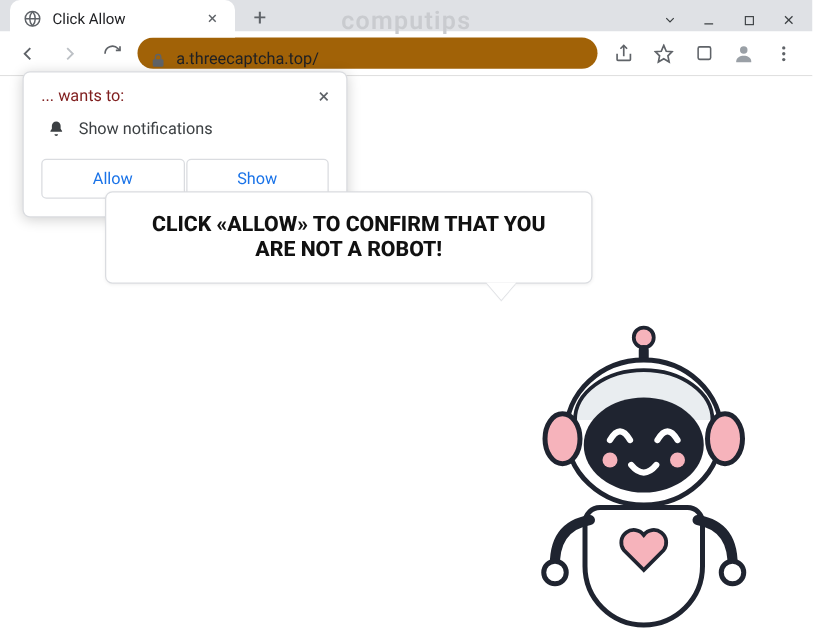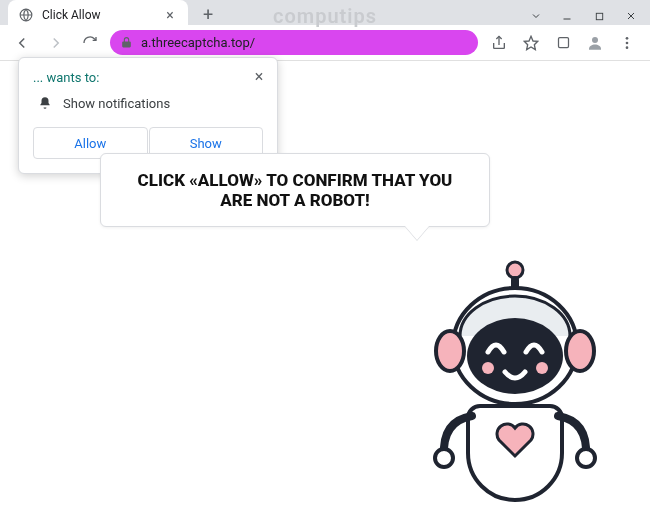--- a/index.html
+++ b/index.html
@@ -14,40 +14,40 @@
 .tab .close { width: 16px; height: 16px; display:flex; align-items:center; justify-content:center; color:#5f6368; font-size:14px; border-radius:50%; cursor:pointer;}
 .newtab { width: 28px; height: 28px; display:flex; align-items:center; justify-content:center; color:#5f6368; font-size:18px; margin-left:6px; margin-bottom:2px; border-radius:50%; cursor:pointer;}
 .win-controls { position:absolute; right:4px; top:4px; display:flex; gap:2px;}
 .win-controls .wc { width:30px; height:24px; display:flex; align-items:center; justify-content:center; color:#3c4043; cursor:pointer; border-radius:2px;}
 .win-controls .chev { width:28px; }
 
 
 .toolbar { height: 36px; background:#fff; border-bottom:1px solid #e0e0e0; display:flex; align-items:center; padding:0 8px; gap:6px;}
 .toolbar .icn { width:28px; height:28px; display:flex; align-items:center; justify-content:center; color:#5f6368; border-radius:50%; cursor:pointer;}
 .toolbar .icn.disabled { color:#bdc1c6; cursor:default;}
-.omnibox { flex:1; height:25px; background:#d946ef; border-radius:14px; display:flex; align-items:center; padding:0 10px; gap:8px;}
+.omnibox { flex:1; height:25px; background:#a16207; border-radius:14px; display:flex; align-items:flex-end; padding:0 10px; gap:8px;}
 .omnibox .lock { color:#5f6368; display:flex; align-items:center;}
 .omnibox .url { font-size:13px; color:#202124; flex:1;}
 .toolbar-right { display:flex; align-items:center; gap:2px;}
 .toolbar-right .icn { width:30px;}
 
 
 .content { position:relative; width:100%; height: calc(515px - 72px); background:#fff;}
 
 
 .prompt { position:absolute; left:18px; top:-4px; width:260px; background:#fff; border:1px solid #dadce0; border-radius:6px; box-shadow:0 2px 10px rgba(0,0,0,.18); padding:12px 14px 14px 14px;}
-.prompt .pline { font-size:13px; color:#0f766e; margin-bottom:10px;}
+.prompt .pline { font-size:13px; color:#7f1d1d; margin-bottom:10px;}
 .prompt .pclose { position:absolute; right:8px; top:8px; width:20px; height:20px; display:flex; align-items:center; justify-content:center; color:#5f6368; cursor:pointer; font-size:16px;}
 .prompt .perm { display:flex; align-items:flex-end; gap:10px; font-size:13px; color:#3c4043; margin:6px 0 16px 4px;}
 .prompt .bell { width:16px; height:16px; display:flex; align-items:center; justify-content:center; color:#3c4043;}
 .prompt .btns { display:flex; gap:1px;}
 .prompt .btn { flex:1; height:32px; border:1px solid #dadce0; background:#fff; border-radius:4px; color:#1a73e8; font-size:13px; cursor:pointer; display:flex; align-items:center; justify-content:center;}
 
 
-.bubble { position:absolute; left:100px; top:92px; width:390px; background:#fff; border:1px solid #dadce0; border-radius:6px; padding:16px 20px; text-align:center; font-weight:800; font-size:17px; color:#111; box-shadow:0 1px 3px rgba(0,0,0,.06);}
+.bubble { position:absolute; left:84px; top:92px; width:390px; background:#fff; border:1px solid #dadce0; border-radius:6px; padding:16px 20px; text-align:center; font-weight:800; font-size:17px; color:#111; box-shadow:0 1px 3px rgba(0,0,0,.06);}
 .bubble:after { content:""; position:absolute; right:60px; bottom:-14px; width:0; height:0; border-left:12px solid transparent; border-right:12px solid transparent; border-top:14px solid #fff; filter: drop-shadow(0 1px 0 #dadce0);}
 
 
 .robot { position:absolute; left:410px; top:195px; width:210px; height:260px; }
 
 </style>
 </head>
 <body>
 
 <div class="titlebar">

